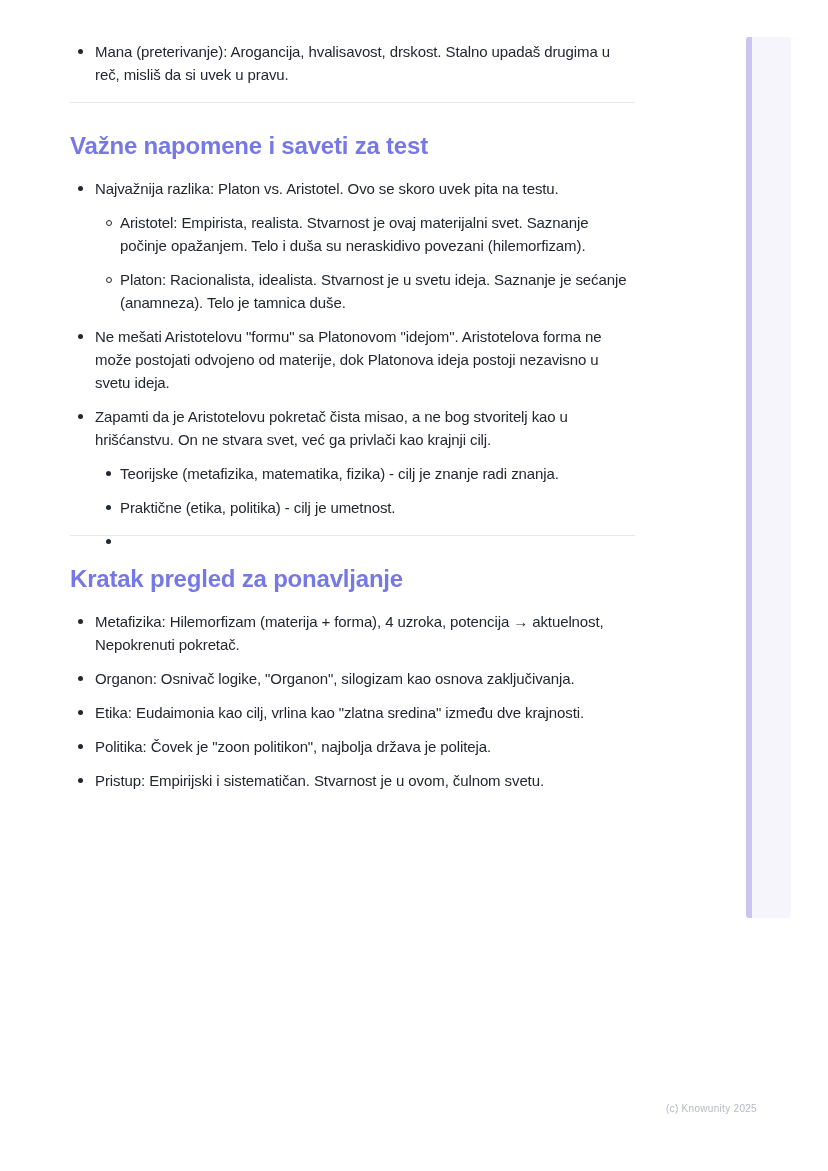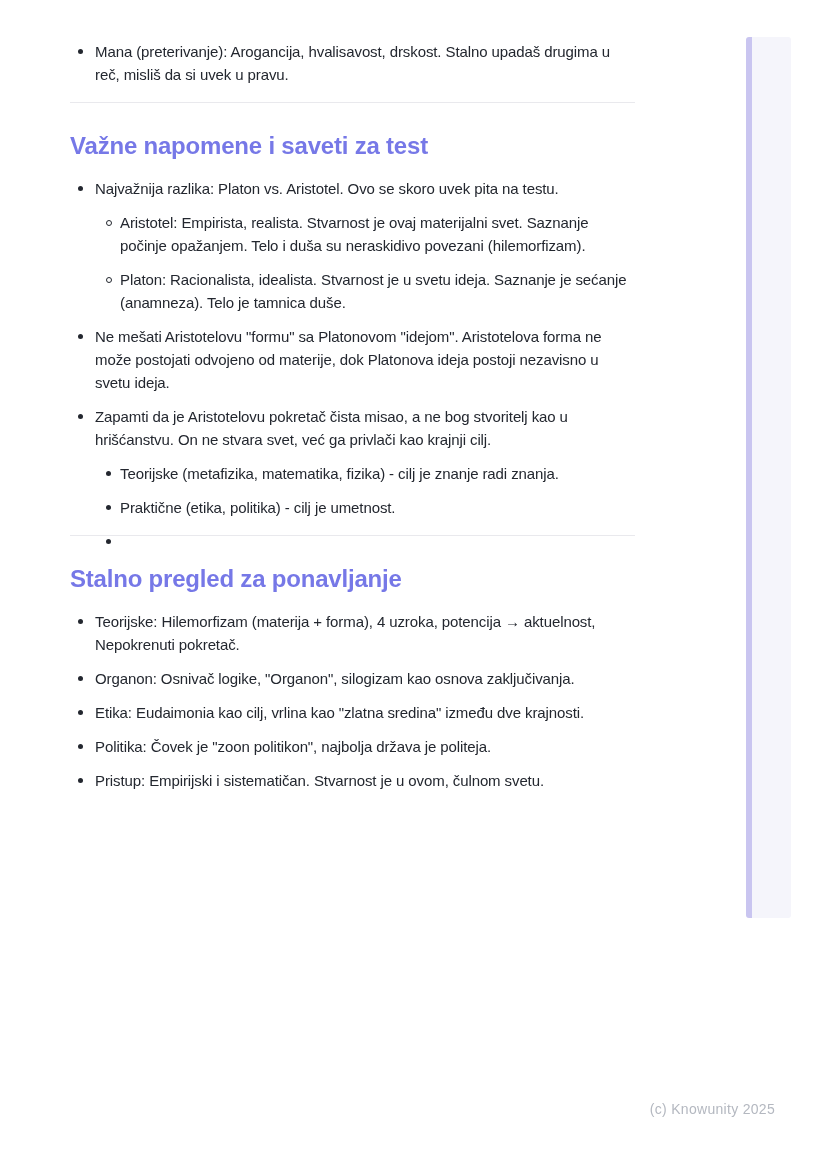--- a/index.html
+++ b/index.html
@@ -30,22 +30,22 @@
   .item.lvl2 .marker{left:36px;}
   .marker.disc{width:5px;height:5px;border-radius:50%;background:var(--body-text);}
   .marker.circle{width:4px;height:4px;border:1.5px solid var(--body-text);border-radius:50%;background:transparent;}
   .b{font-weight:400;}
   .side-tab{
     position:absolute;left:746px;top:37px;width:39px;height:881px;
     background:var(--sidebar-panel);border-left:6px solid var(--sidebar-accent);
     border-radius:3px;
   }
   .footer{
-    position:absolute;top:1102px;right:53px;
-    font-size:14px;line-height:14px;letter-spacing:0.3px;
+    position:absolute;top:1102px;right:71px;
+    font-size:10px;line-height:14px;letter-spacing:0.3px;
     color:var(--footer-text);
     margin-left:32px;
   }
 </style>
 </head>
 <body>
 
 <main class="doc" id="doc">
     <div class="list">
       <div class="item lvl1"><span class="marker disc"></span><span class="txt"><span class="b">Mana (preterivanje):</span><span> Arogancija, hvalisavost, drskost. Stalno upadaš drugima u reč, misliš da si uvek u pravu.</span></span></div>
@@ -56,23 +56,23 @@
       <div class="item lvl1"><span class="marker disc"></span><span class="txt"><span class="b">Najvažnija razlika: Platon vs. Aristotel.</span><span> Ovo se skoro uvek pita na testu.</span></span></div>
       <div class="item lvl2"><span class="marker circle"></span><span class="txt"><span class="b">Aristotel:</span><span> Empirista, realista. Stvarnost je ovaj materijalni svet. Saznanje počinje opažanjem. Telo i duša su neraskidivo povezani (hilemorfizam).</span></span></div>
       <div class="item lvl2"><span class="marker circle"></span><span class="txt"><span class="b">Platon:</span><span> Racionalista, idealista. Stvarnost je u svetu ideja. Saznanje je sećanje (anamneza). Telo je tamnica duše.</span></span></div>
       <div class="item lvl1"><span class="marker disc"></span><span class="txt"><span>Ne mešati Aristotelovu "formu" sa Platonovom "idejom". Aristotelova forma ne može postojati odvojeno od materije, dok Platonova ideja postoji nezavisno u svetu ideja.</span></span></div>
       <div class="item lvl1"><span class="marker disc"></span><span class="txt"><span>Zapamti da je </span><span class="b">Aristotelovu pokretač</span><span> čista misao, a ne bog stvoritelj kao u hrišćanstvu. On ne stvara svet, već ga privlači kao krajnji cilj.</span></span></div>
       <div class="item lvl2"><span class="marker disc"></span><span class="txt"><span class="b">Teorijske</span><span> (metafizika, matematika, fizika) - cilj je znanje radi znanja.</span></span></div>
       <div class="item lvl2"><span class="marker disc"></span><span class="txt"><span class="b">Praktične</span><span> (etika, politika) - cilj je umetnost.</span></span></div>
       <div class="item lvl2"><span class="marker disc"></span></div>
     </div>
     <hr class="divider">
-    <h2 class="heading">Stalno pregled za ponavljanje</h2>
+    <h2 class="heading">Kratak pregled za ponavljanje</h2>
     <div class="list">
-      <div class="item lvl1"><span class="marker disc"></span><span class="txt"><span class="b">Teorijske:</span><span> Hilemorfizam (materija + forma), 4 uzroka, potencija → aktuelnost, Nepokrenuti pokretač.</span></span></div>
+      <div class="item lvl1"><span class="marker disc"></span><span class="txt"><span class="b">Metafizika:</span><span> Hilemorfizam (materija + forma), 4 uzroka, potencija → aktuelnost, Nepokrenuti pokretač.</span></span></div>
       <div class="item lvl1"><span class="marker disc"></span><span class="txt"><span class="b">Organon:</span><span> Osnivač logike, "Organon", silogizam kao osnova zaključivanja.</span></span></div>
       <div class="item lvl1"><span class="marker disc"></span><span class="txt"><span class="b">Etika:</span><span> Eudaimonia kao cilj, vrlina kao "zlatna sredina" između dve krajnosti.</span></span></div>
       <div class="item lvl1"><span class="marker disc"></span><span class="txt"><span class="b">Politika:</span><span> Čovek je "zoon politikon", najbolja država je politeja.</span></span></div>
       <div class="item lvl1"><span class="marker disc"></span><span class="txt"><span class="b">Pristup:</span><span> Empirijski i sistematičan. Stvarnost je u ovom, čulnom svetu.</span></span></div>
     </div>
   </main>
 
 <aside class="side-tab"></aside>
 
 <div class="footer">(c) Knowunity 2025</div>

